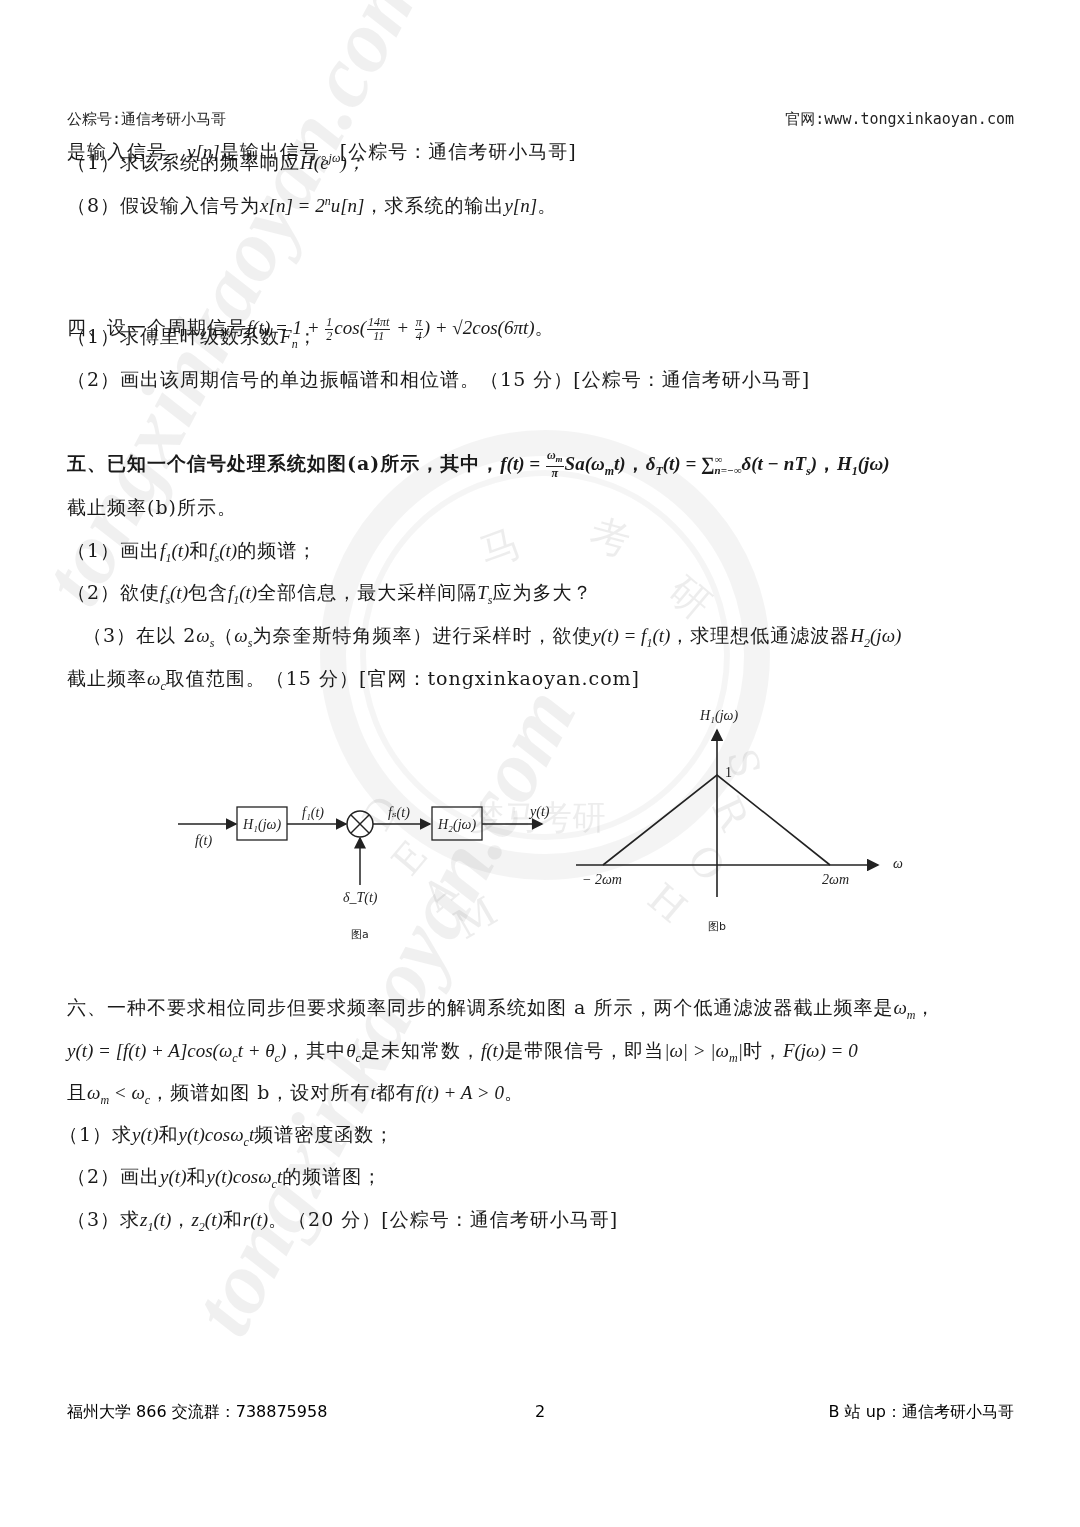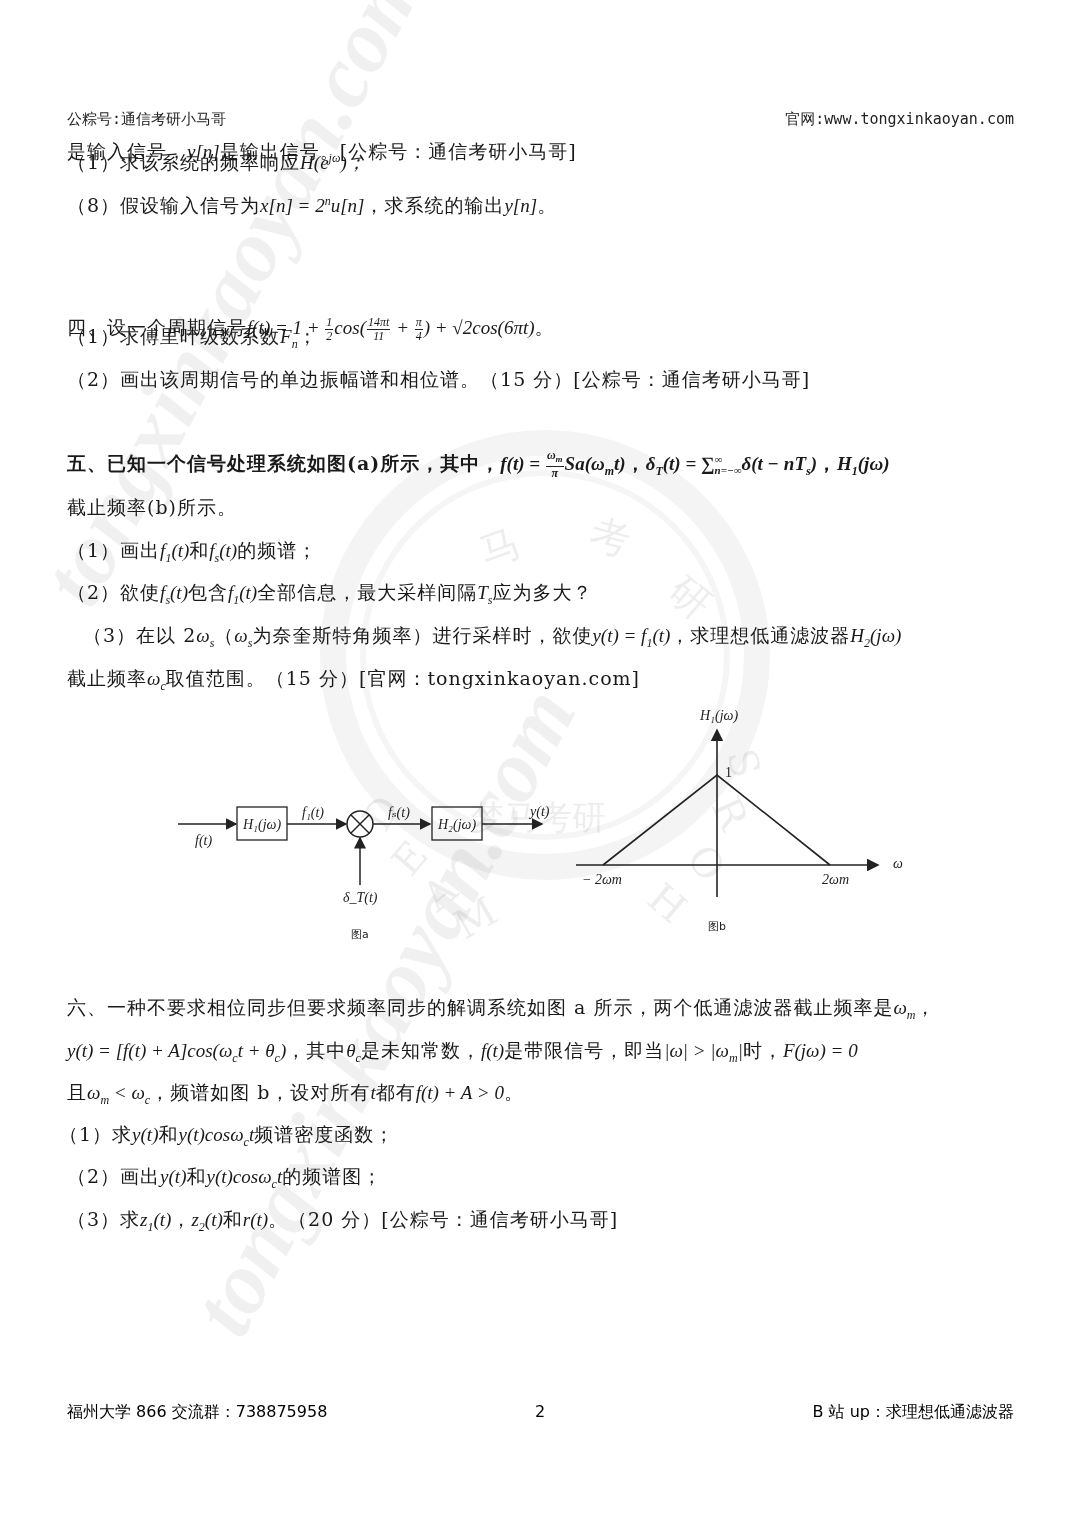--- a/index.html
+++ b/index.html
@@ -140,13 +140,13 @@
 </div>
 <div class="abs line" style="left:67px;top:1164px;">
   <span>（2）画出</span><span class="m">y(t)</span><span>和</span><span class="m">y(t)cosω</span><sub class="m">c</sub><span class="m">t</span><span>的频谱图；</span>
 </div>
 <div class="abs line" style="left:67px;top:1207px;">
   <span>（3）求</span><span class="m">z</span><sub class="m">1</sub><span class="m">(t)</span><span>，</span><span class="m">z</span><sub class="m">2</sub><span class="m">(t)</span><span>和</span><span class="m">r(t)</span><span>。（20 分）[公粽号：通信考研小马哥]</span>
 </div>
 
 <div class="abs foot" style="left:67px;top:1402px;">福州大学 866 交流群：738875958</div>
 <div class="abs foot" style="left:535px;top:1402px;">2</div>
-<div class="abs foot" style="right:66px;top:1402px;">B 站 up：求理想低通滤波器</div>
+<div class="abs foot" style="right:66px;top:1402px;">B 站 up：通信考研小马哥</div>
 
 </body></html>

